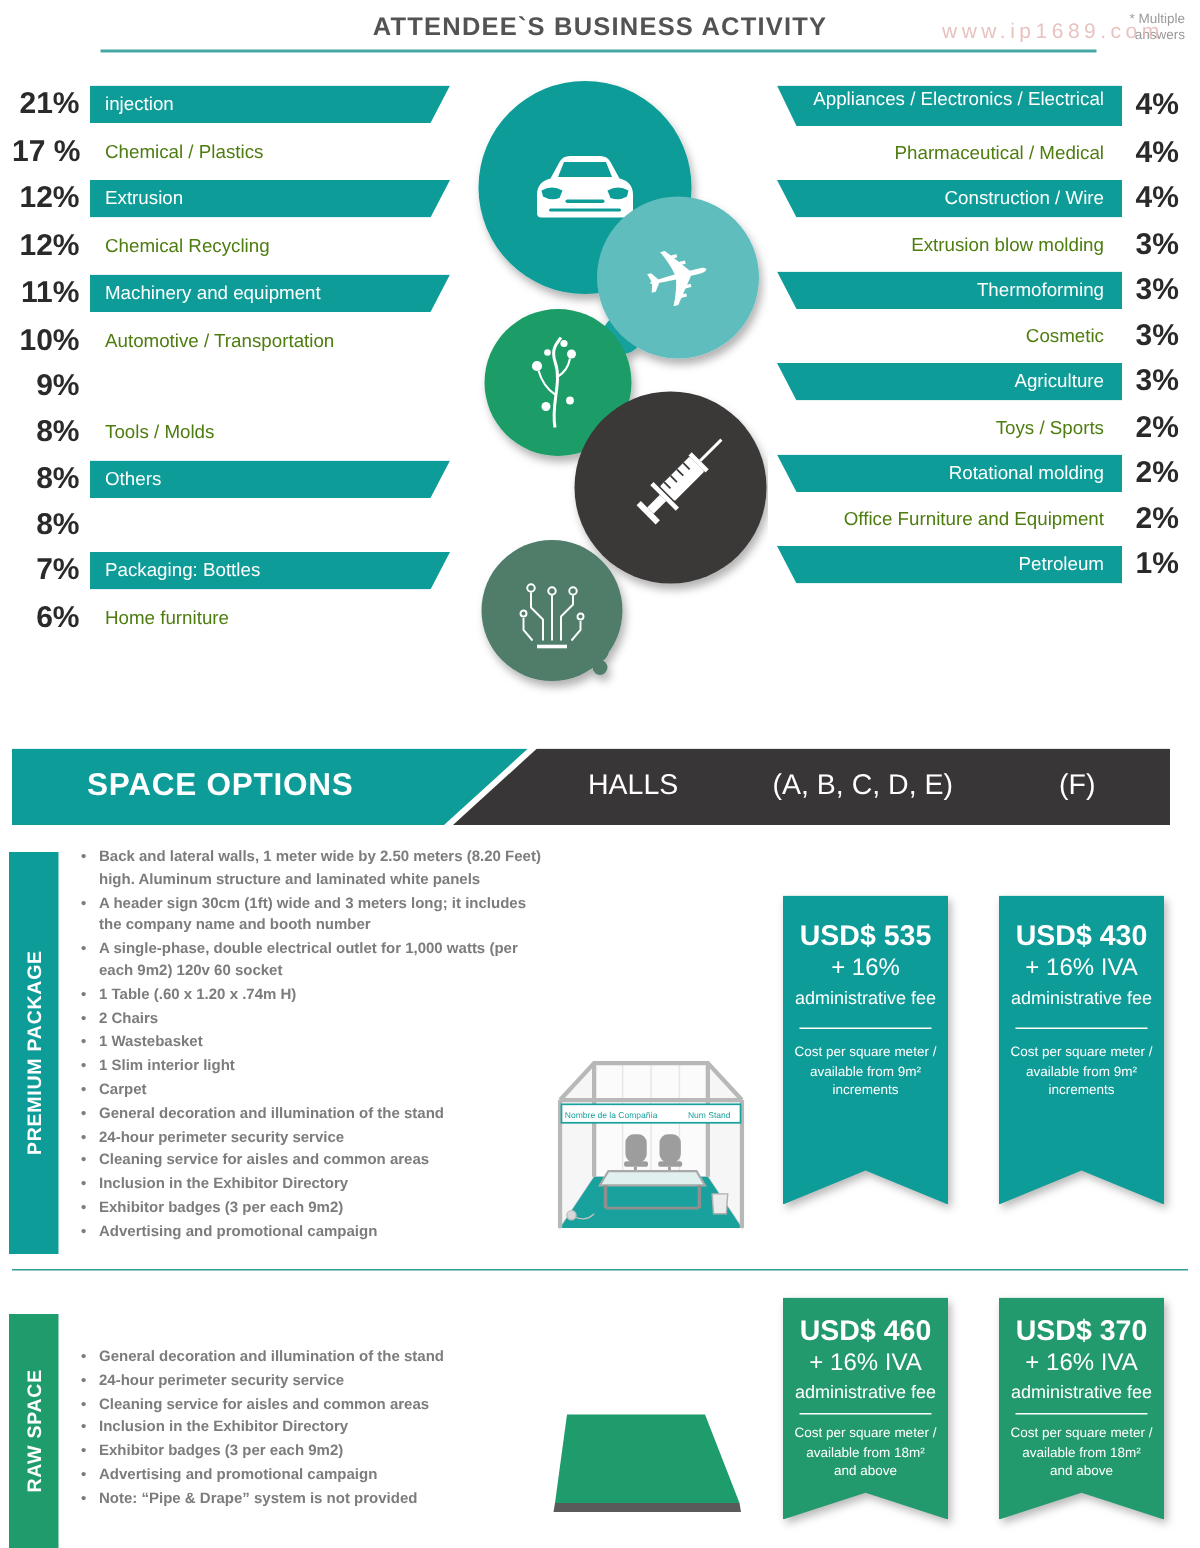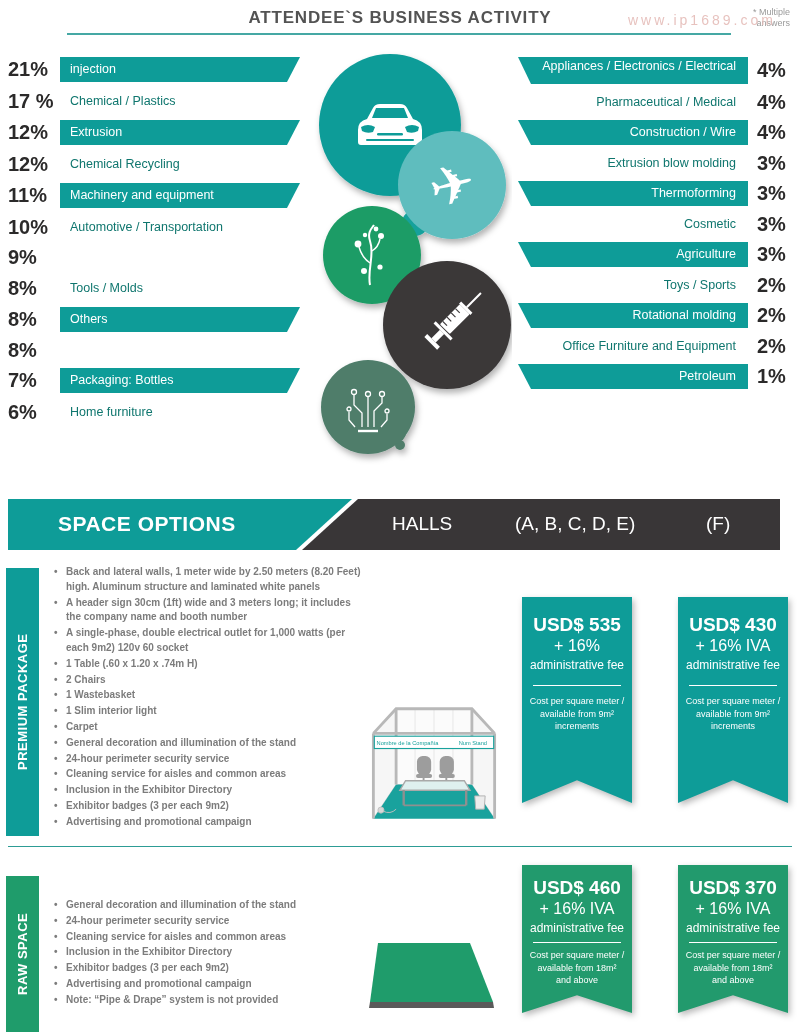--- a/index.html
+++ b/index.html
@@ -16,23 +16,23 @@
   .watermark { position:absolute; top:12px; left:628px; font-size:14px; letter-spacing:3px;
     color:#e5bcb8; opacity:.9; z-index:5; }
 
   
   .act-col { position:absolute; top:57px; }
   .act-col.left  { left:8px;   width:292px; }
   .act-col.right { left:518px; width:276px; }
   .act-row { display:flex; align-items:center; margin-bottom:6.5px; }
   .act-col.right .act-row { margin-bottom:5.5px; }
   .pct { font-size:20px; font-weight:800; color:#2b2a2a; white-space:nowrap; }
-  .act-col.left  .pct { width:52px; padding-right:7px; }
+  .act-col.left  .pct { width:52px; text-align:right; padding-right:7px; }
   .act-col.right .pct { width:46px; text-align:left; padding-left:9px; order:2; }
-  .lbl { flex:1; height:25px; line-height:25px; font-size:12.5px; color:#0f766e; white-space:nowrap; }
+  .lbl { flex:1; height:25px; line-height:25px; font-size:12.5px; color:#4d7c0f; white-space:nowrap; }
   .act-col.left  .lbl { padding-left:10px; }
   .act-col.right .lbl { text-align:right; padding-right:12px; order:1; }
   .lbl.teal-bar { background:#0e9c98; color:#ffffff; }
   .act-col.left  .lbl.teal-bar { clip-path:polygon(0 0,100% 0,calc(100% - 13px) 100%,0 100%); }
   .act-col.right .lbl.teal-bar { clip-path:polygon(0 0,100% 0,100% 100%,13px 100%); }
   .lbl.tall { height:27px; line-height:15px; padding-top:2px; white-space:normal; }
 
   
   .center-graphic { position:absolute; left:298px; top:46px; }
 
@@ -62,21 +62,21 @@
   .bullets.premium { top:565px; }
   .bullets.raw { top:898px; }
   .bullets li { position:relative; padding-left:13px; margin-bottom:1px; }
   .bullets li::before { content:"•"; position:absolute; left:1px; color:#7c7c7c; }
 
   
   .booth { position:absolute; left:358px; top:686px; }
   .carpet { position:absolute; left:360px; top:935px; }
 
   
-  .ribbon-row { position:absolute; left:522px; display:flex; gap:46px; }
+  .ribbon-row { position:absolute; left:522px; display:flex; gap:34px; }
   .ribbon-row.premium { top:597px; }
   .ribbon-row.raw { top:865px; }
   .ribbon-wrap { filter:drop-shadow(2px 3px 3px rgba(0,0,0,.28)); }
   .ribbon { width:110px; color:#fff; text-align:center;
     clip-path:polygon(0 0,100% 0,100% 100%,50% 89%,0 100%); }
   .ribbon-row.premium .ribbon { height:206px; background:#0e9c98; padding-top:17px; }
   .ribbon-row.raw .ribbon { height:148px; background:#229a6d; padding-top:12px;
     clip-path:polygon(0 0,100% 0,100% 100%,50% 88%,0 100%); }
   .ribbon .price { font-size:19px; font-weight:bold; }
   .ribbon .tax { font-size:16px; margin-top:1px; }

